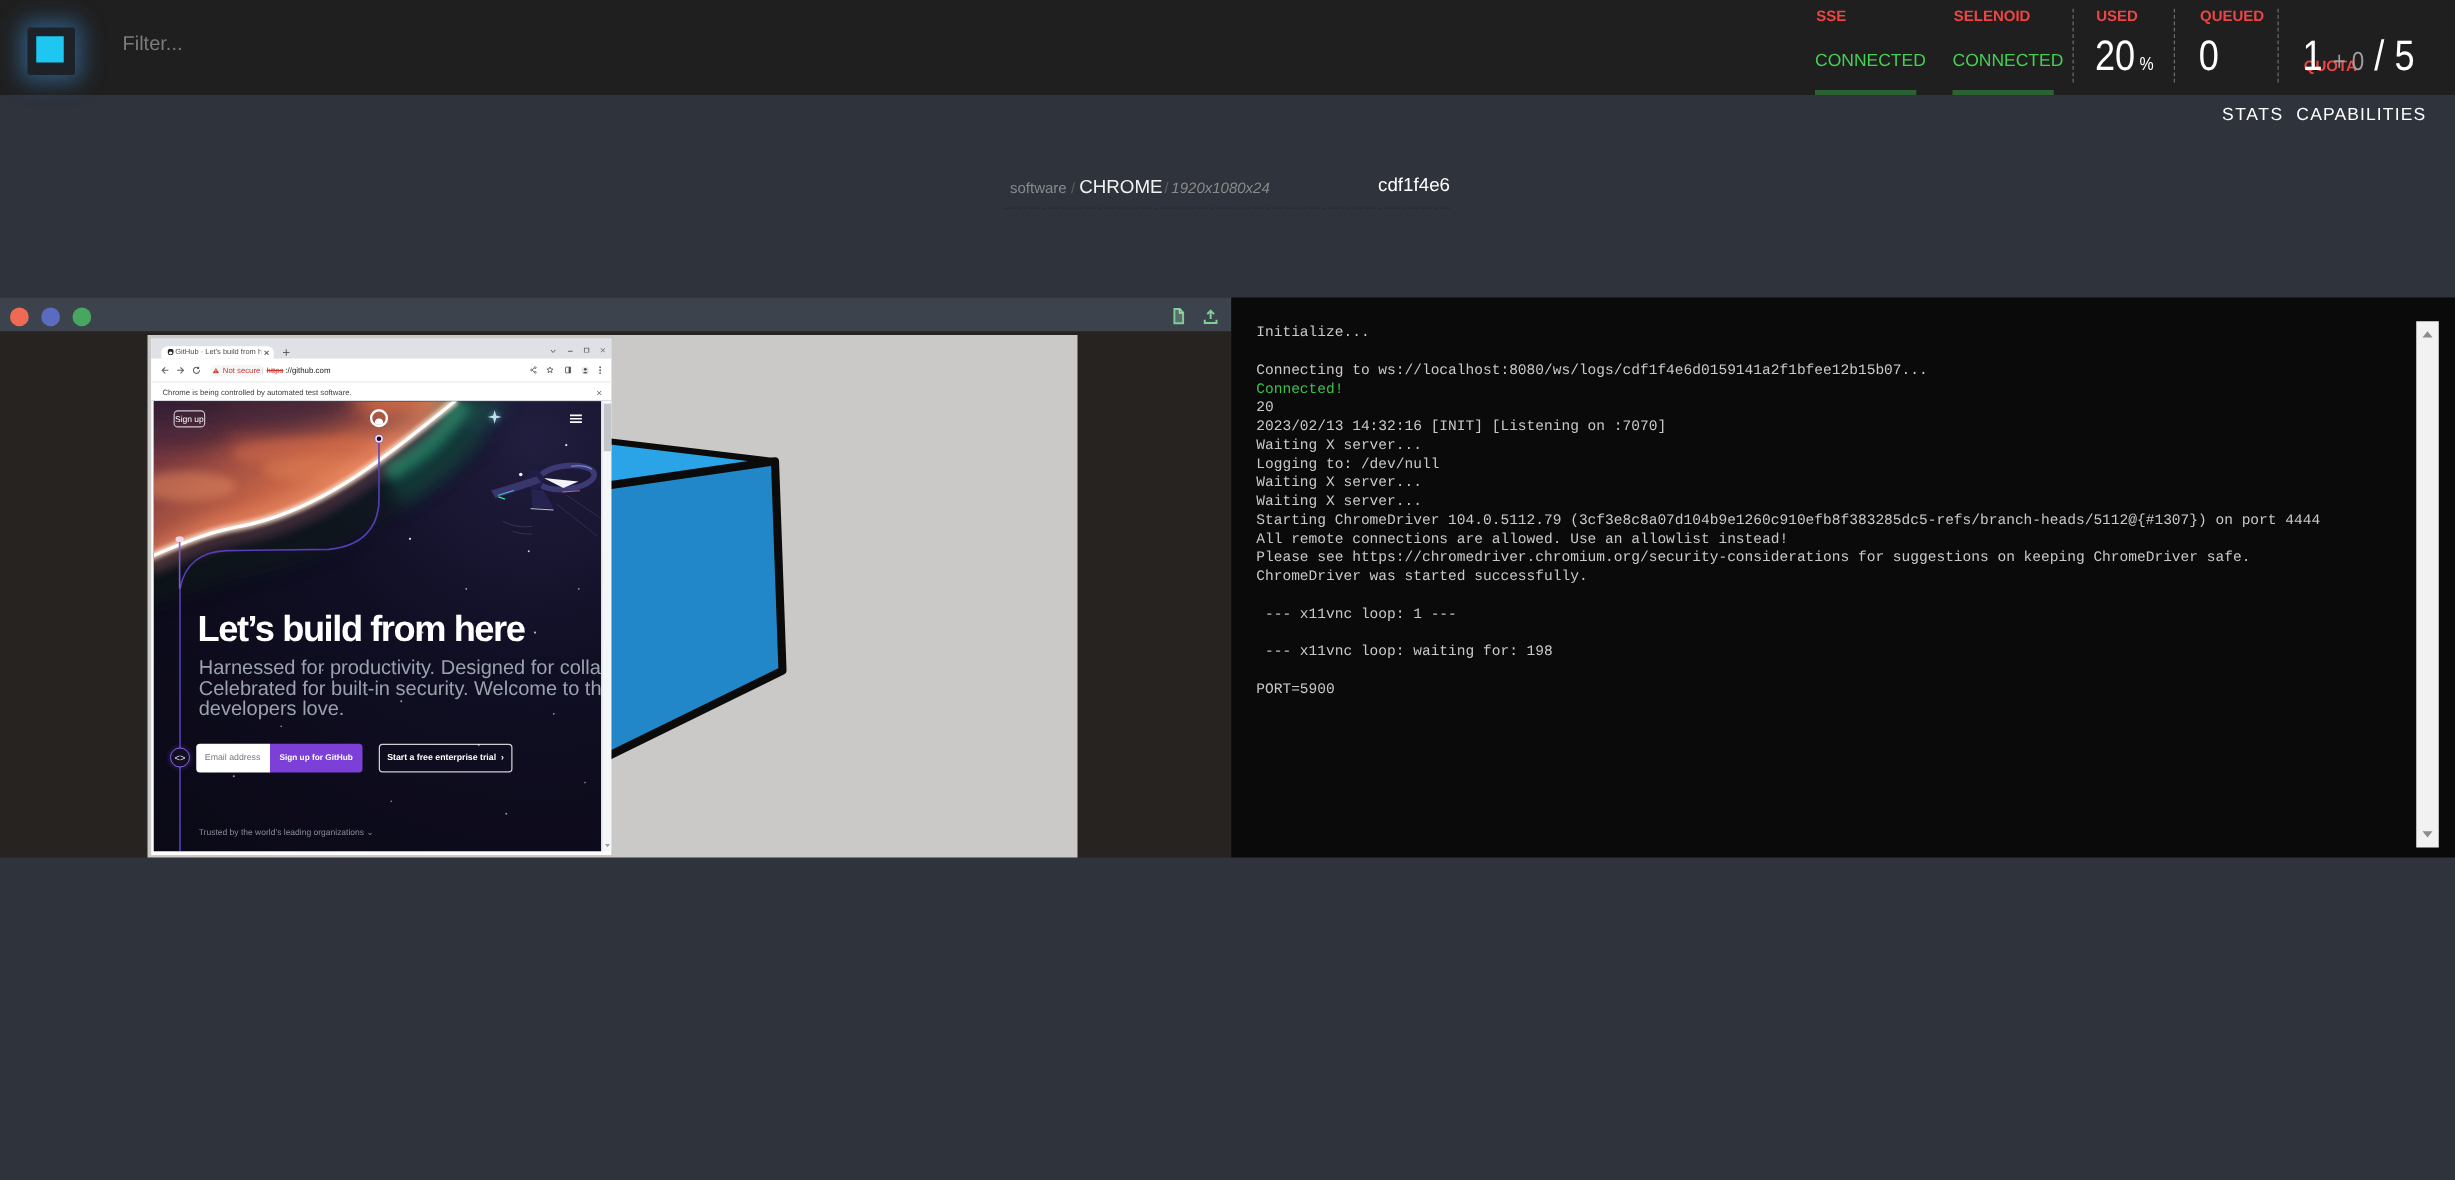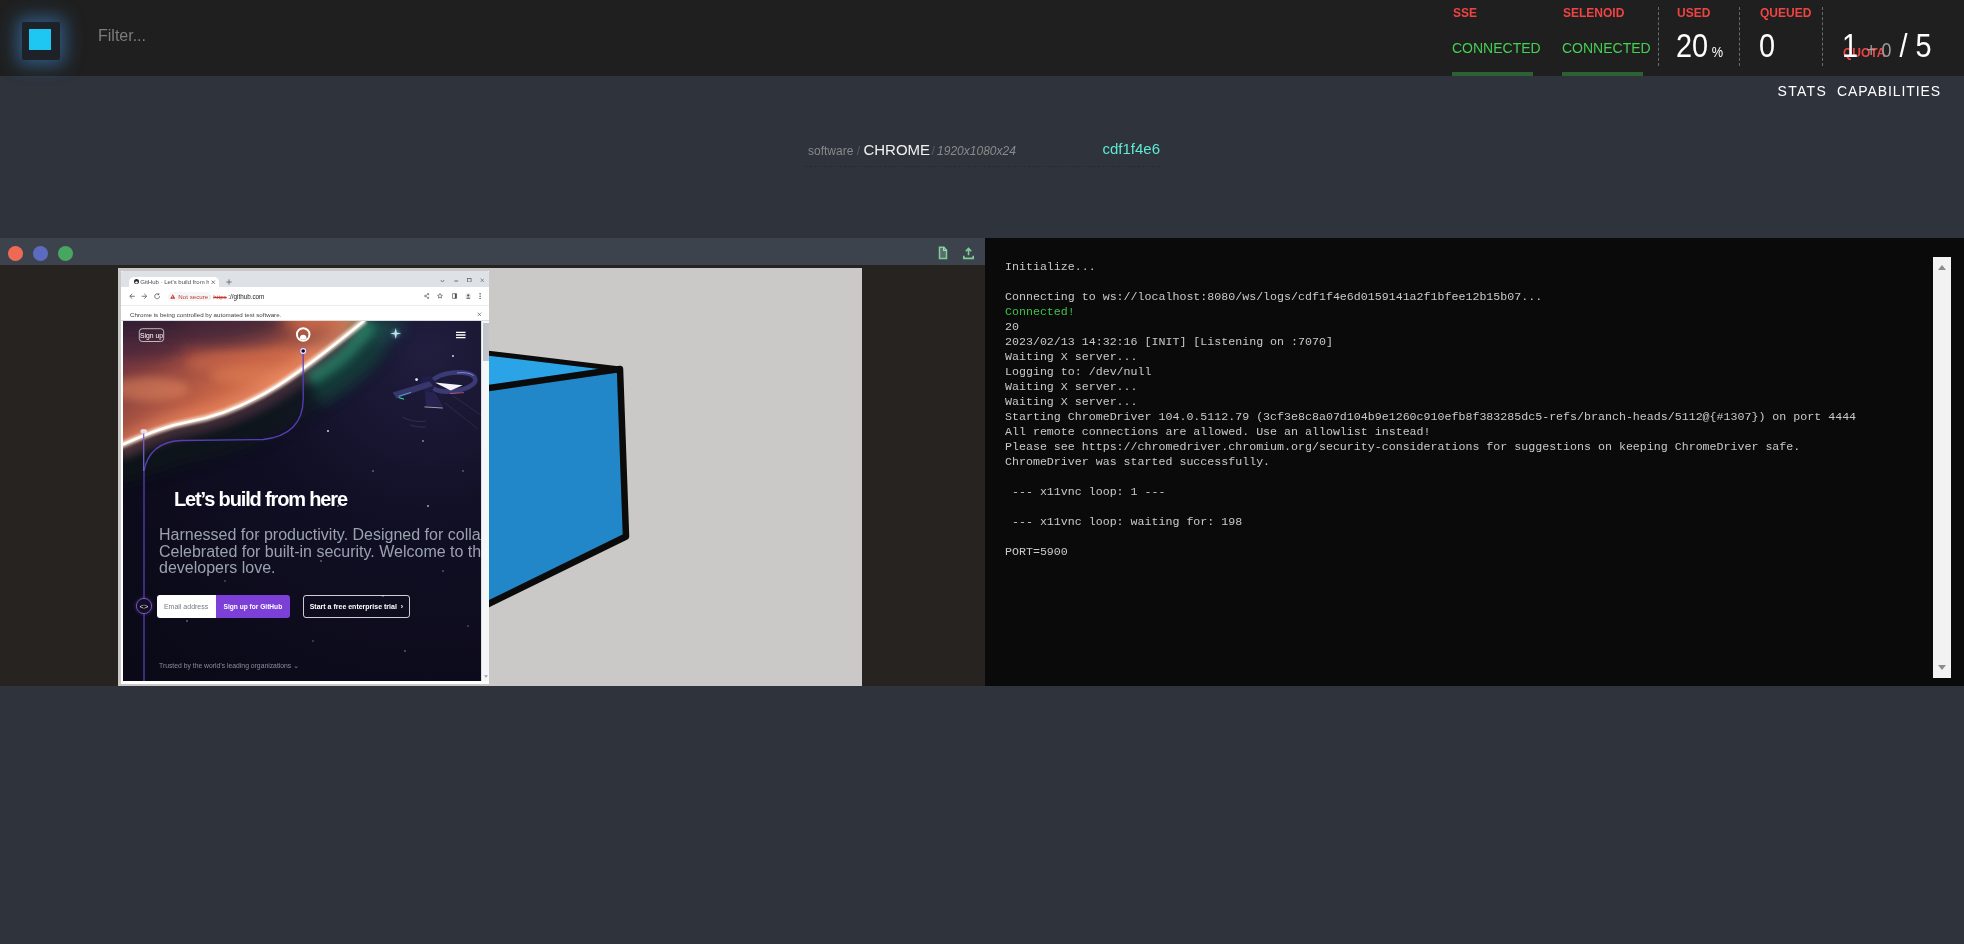--- a/index.html
+++ b/index.html
@@ -17,40 +17,40 @@
   .bignum { position:absolute; top:25.5px; font-size:34px; color:#fff; transform:scaleX(0.85); transform-origin:0 50%; }
   
   #statsrow { position:absolute; top:83px; right:23px; font-size:14px; color:#fff; }
   #statsrow span.s1 { letter-spacing:1.3px; }
   #statsrow span.s2 { margin-left:10px; letter-spacing:0.9px; }
   
   #sess { position:absolute; left:804px; top:132px; width:356px; height:35px; border-bottom:1px dashed #262c35; }
   #sess .small { font-size:12px; color:#8a8a8a; }
   #sess .slash { font-size:12px; color:#5d5d5d; }
   #sess .big { font-size:15px; color:#f2f2f2; }
-  #sessid { position:absolute; right:0; top:8px; font-size:15px; color:#5eead4; }
+  #sessid { position:absolute; right:0; top:8px; font-size:15px; color:#ffffff; }
   #sessl { position:absolute; left:4px; top:9px; font-size:12px; }
   
   #vnc { position:absolute; left:0; top:238px; width:985px; height:448px; background:#262321; }
   #vnchdr { position:absolute; left:0; top:0; width:985px; height:27px; background:#3d434d; }
   .dot { position:absolute; top:8px; width:15px; height:15px; border-radius:50%; }
   #vncscreen { position:absolute; left:118px; top:30px; width:744px; height:418px; background:#cac9c7; }
   
   #bw { position:absolute; left:3px; top:3px; width:368px; height:413px; background:#fff; }
   #tabbar { position:absolute; left:0; top:0; width:100%; height:16px; background:#dee1e6; border-radius:2px 2px 0 0; }
   #tab { position:absolute; left:7.7px; top:5.5px; width:90.5px; height:10.5px; background:#fff; border-radius:5px 5px 0 0; }
   #tabtitle { position:absolute; left:11.5px; top:2.8px; width:69px; overflow:hidden; font-size:6px; color:#4a4d51; white-space:nowrap; }
   #toolbar { position:absolute; left:0; top:16px; width:100%; height:18px; background:#fff; }
   #infobar { position:absolute; left:0; top:34px; width:100%; height:16px; background:#fff; border-top:1px solid #ececec; border-bottom:1px solid #dadce0; }
   #infobar .t { position:absolute; left:9px; top:4.8px; font-size:6.2px; color:#3c4043; }
   #ghbody { position:absolute; left:2px; top:50px; width:358px; height:360px; overflow:hidden; background:#0b0a18; }
   #bscroll { position:absolute; left:360px; top:50px; width:8px; height:360px; background:#f5f6f7; border-left:1px solid #dcdfe3; }
   #bthumb { position:absolute; left:1px; top:2px; width:6px; height:38px; background:#c2c6ca; }
   .tbtxt { position:absolute; top:6px; font-size:6.2px; }
-  #ghheading { position:absolute; left:35px; top:166.5px; font-size:20px; font-weight:bold; letter-spacing:-1.15px; color:#fff; white-space:nowrap;margin-left:16px; }
+  #ghheading { position:absolute; left:35px; top:166.5px; font-size:29px; font-weight:bold; letter-spacing:-1.15px; color:#fff; white-space:nowrap; }
   #ghpara { position:absolute; left:36px; top:205.8px; font-size:16px; line-height:16.8px; color:#9aa2ae; white-space:nowrap; }
   #ghrow { position:absolute; left:0; top:273.5px; height:23.4px; }
   #ghemail { position:absolute; left:33.9px; top:0; width:58.7px; height:23.4px; background:#fff; border-radius:3px 0 0 3px; font-size:7px; color:#747b83; line-height:23.4px; padding-left:7px; }
   #ghsign { position:absolute; left:92.6px; top:0; width:74.6px; height:23.4px; background:#7c40d8; border-radius:0 3px 3px 0; font-size:6.6px; font-weight:bold; color:#fff; line-height:23.4px; text-align:center; }
   #ghtrial { position:absolute; left:179.8px; top:0; width:107.2px; height:23.4px; border:1px solid rgba(255,255,255,.8); border-radius:3px; font-size:7px; font-weight:bold; color:#fff; line-height:21.4px; text-align:center; }
   #ghtrusted { position:absolute; left:36px; top:341px; font-size:6.8px; color:#868e99; }
   
   #log { position:absolute; left:985px; top:238px; width:979px; height:448px; background:#0a0a0a; }
   #logtext { position:absolute; left:20px; top:21px; font-family:"Liberation Mono", monospace; font-size:11.63px; line-height:15px; color:#c9c9c9; white-space:pre; }
   #lsb { position:absolute; left:948px; top:19px; width:18px; height:421px; background:#f2f2f2; }

